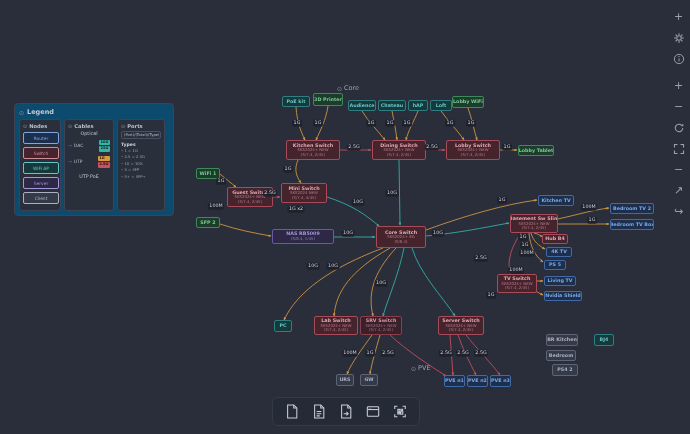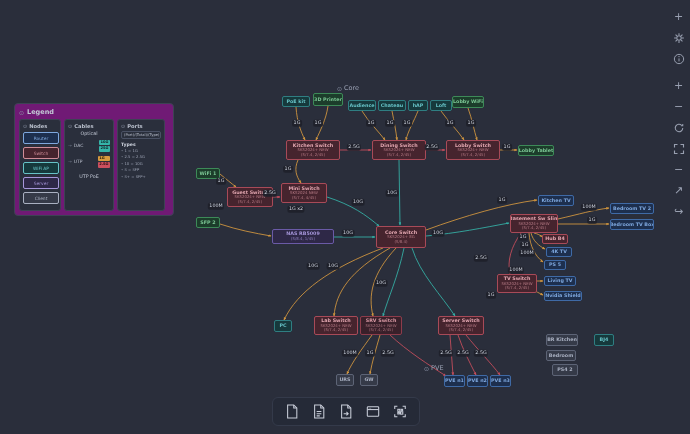--- a/index.html
+++ b/index.html
@@ -23,21 +23,21 @@
   .node-purple{background:#2e2847;border-color:#6a5aa6;color:#a696da;}
   .node-gray{background:#353a48;border-color:#5d6476;color:#a9b0c1;}
   .edge-label{position:absolute;transform:translate(-50%,-50%);z-index:3;
         font-size:4.8px;color:#ced3de;background:rgba(30,33,42,.92);
         padding:0 1.5px;border-radius:2px;white-space:nowrap;line-height:1.4;}
   .group-label{position:absolute;display:flex;align-items:center;gap:2px;
         font-size:6.5px;color:#9aa1b3;}
   .group-label .tgt{font-size:6px;color:#8a92a5;}
   
   .legend{position:absolute;left:14px;top:103px;width:150px;z-index:4;
-        background:#701a75;border:1px solid #3d4354;border-radius:4px;padding:4px;}
+        background:#0c4a6e;border:1px solid #3d4354;border-radius:4px;padding:4px;}
   .legend-header{display:flex;align-items:center;gap:3px;font-size:6.5px;color:#c3c9d6;font-weight:bold;}
   .legend-header .tgt{font-size:6px;color:#8a92a5;font-weight:normal;}
   .legend-body{display:flex;gap:3px;margin-top:3px;align-items:stretch;}
   .lg-card{background:#2a2f3c;border:1px solid #3d4354;border-radius:3px;padding:3px;min-height:86px;box-sizing:border-box;}
   .lg-card-header{display:flex;align-items:center;gap:2px;font-size:5.2px;color:#b9bfcc;font-weight:bold;margin-bottom:2px;}
   .lg-card-header .tgt{font-size:5px;color:#8a92a5;font-weight:normal;}
   .lg-nodes{width:42px;}
   .lg-cables{width:50px;}
   .lg-ports{width:48px;}
   .lg-node{width:34px;height:10px;margin:3px auto;border:1px solid;border-radius:2px;
@@ -309,21 +309,21 @@
         <div class="edge-label" style="left: 388px; top: 353px;">2.5G</div>
         <div class="edge-label" style="left: 446px; top: 353px;">2.5G</div>
         <div class="edge-label" style="left: 463px; top: 353px;">2.5G</div>
         <div class="edge-label" style="left: 481px; top: 353px;">2.5G</div>
       </div>
     <div id="group-layer">
         <div class="group-label" style="left: 337px; top: 84px;">
           <span class="tgt">⊙</span>
           <span>Core</span>
         </div>
-        <div class="group-label" style="left: 424px; top: 364px;">
+        <div class="group-label" style="left: 411px; top: 364px;">
           <span class="tgt">⊙</span>
           <span>PVE</span>
         </div>
       </div>
   </div>
 
   <aside class="legend">
     <div class="legend-header">
       <span class="tgt">⊙</span>
       <span>Legend</span>

